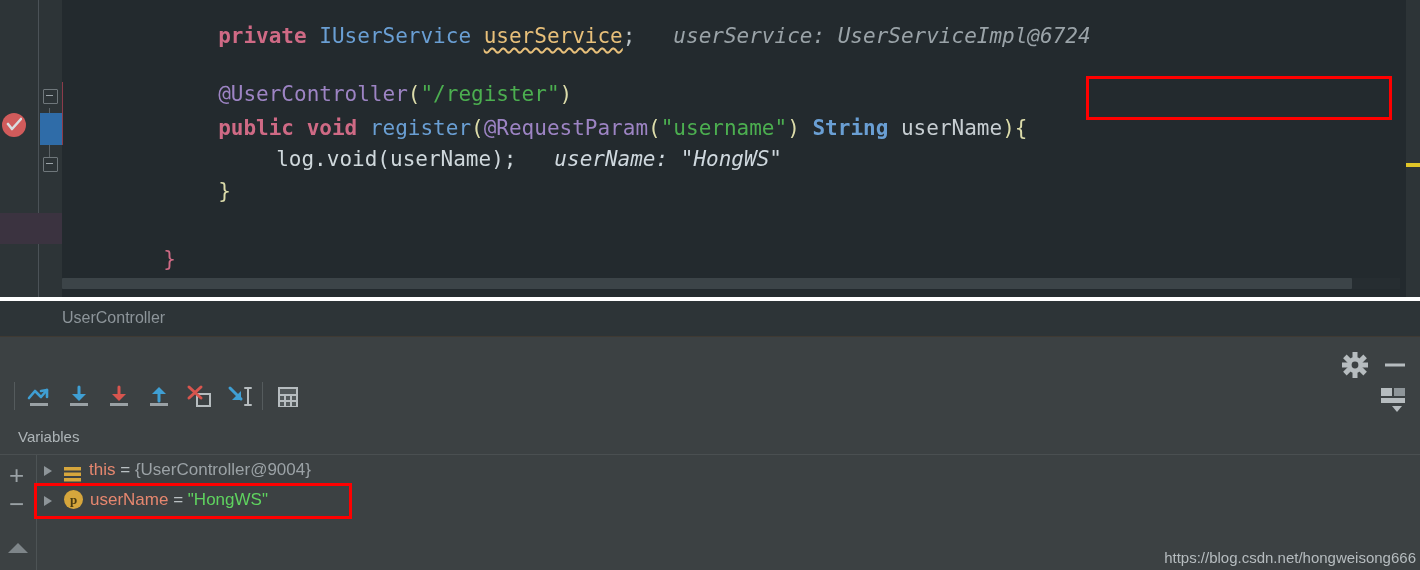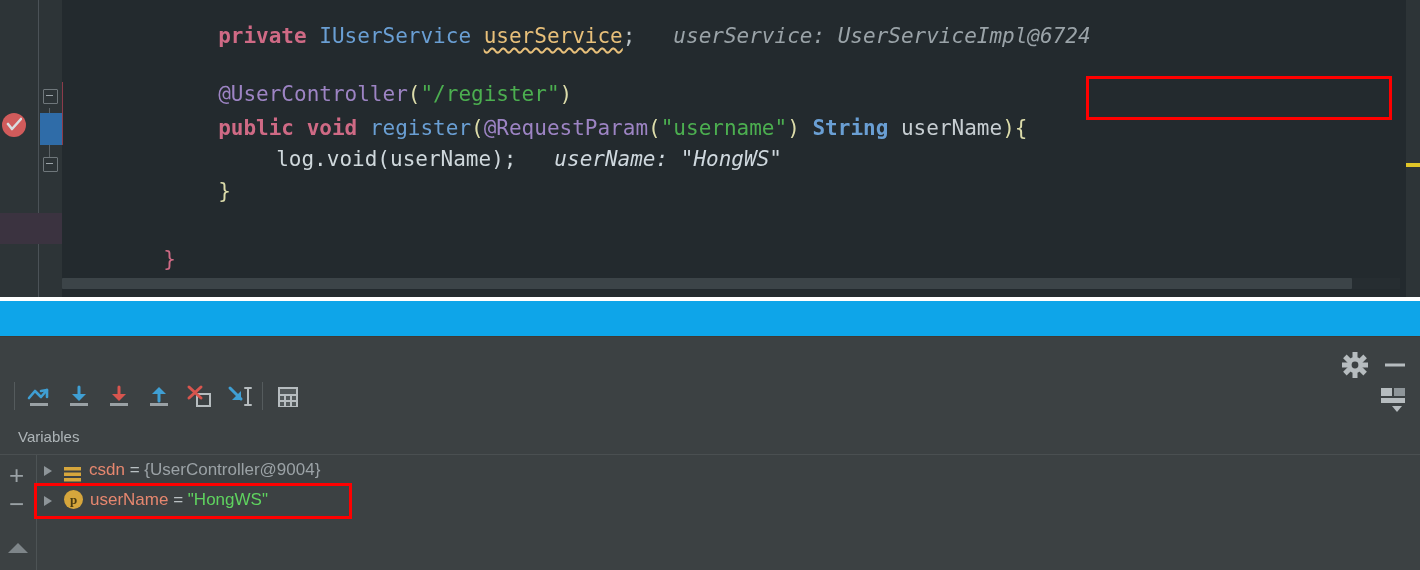--- a/index.html
+++ b/index.html
@@ -170,20 +170,24 @@
 
     <div class="right-gutter">
       <div class="marker-yellow" style="top:163px;"></div>
     </div>
 
     <div class="redbox" style="left:1086px;top:76px;width:306px;height:44px;"></div>
   </div>
 
   <div class="white-sep"></div>
 
+  <div class="tabbar">
+    <div class="tabstrip-left"></div>
+    <div class="tab-label">UserController</div>
+  </div>
   <div class="tab-underline"></div>
 
   <div class="debugpanel">
 
     <div class="dbg-toolbar">
 
       <div class="tool-sep" style="left:14px;top:45px;"></div>
 
       <div class="tbtn" style="left:22px;top:44px;">
         <svg width="34" height="32" viewBox="0 0 34 32" aria-hidden="true">
@@ -291,25 +295,26 @@
         <div class="minusbtn" style="left:9px;top:36px;">−</div>
         <div class="scroll-up-tri" style="left:8px;top:88px;"></div>
       </div>
       <div class="var-sepline"></div>
 
       <div class="var-row vr0">
         <span class="arrow-tri"></span><span class="ic-list"><svg width="17" height="15" viewBox="0 0 17 15" aria-hidden="true">
               <rect x="0" y="0" width="17" height="3.5" fill="#d6a63c"></rect>
               <rect x="0" y="5.5" width="17" height="3.5" fill="#d6a63c"></rect>
               <rect x="0" y="11" width="17" height="3.5" fill="#d6a63c"></rect>
-            </svg></span><span class="v-name">csdn</span><span class="v-eq">&nbsp;</span><span class="v-eq">=</span><span class="v-eq">&nbsp;</span><span class="v-objval">{UserController@9004}</span>
+            </svg></span><span class="v-name">this</span><span class="v-eq">&nbsp;</span><span class="v-eq">=</span><span class="v-eq">&nbsp;</span><span class="v-objval">{UserController@9004}</span>
       </div>
 
       <div class="var-row vr1">
         <span class="arrow-tri"></span><span class="ic-p">p</span><span class="v-name">userName</span><span class="v-eq">&nbsp;</span><span class="v-eq">=</span><span class="v-eq">&nbsp;</span><span class="v-strval">"HongWS"</span>
       </div>
 
       <div class="redbox" style="left:34px;top:28px;width:318px;height:36px;"></div>
     </div>
 
+    <div class="watermark">https://blog.csdn.net/hongweisong666</div>
   </div>
 
 </div>
 
 </body></html>

